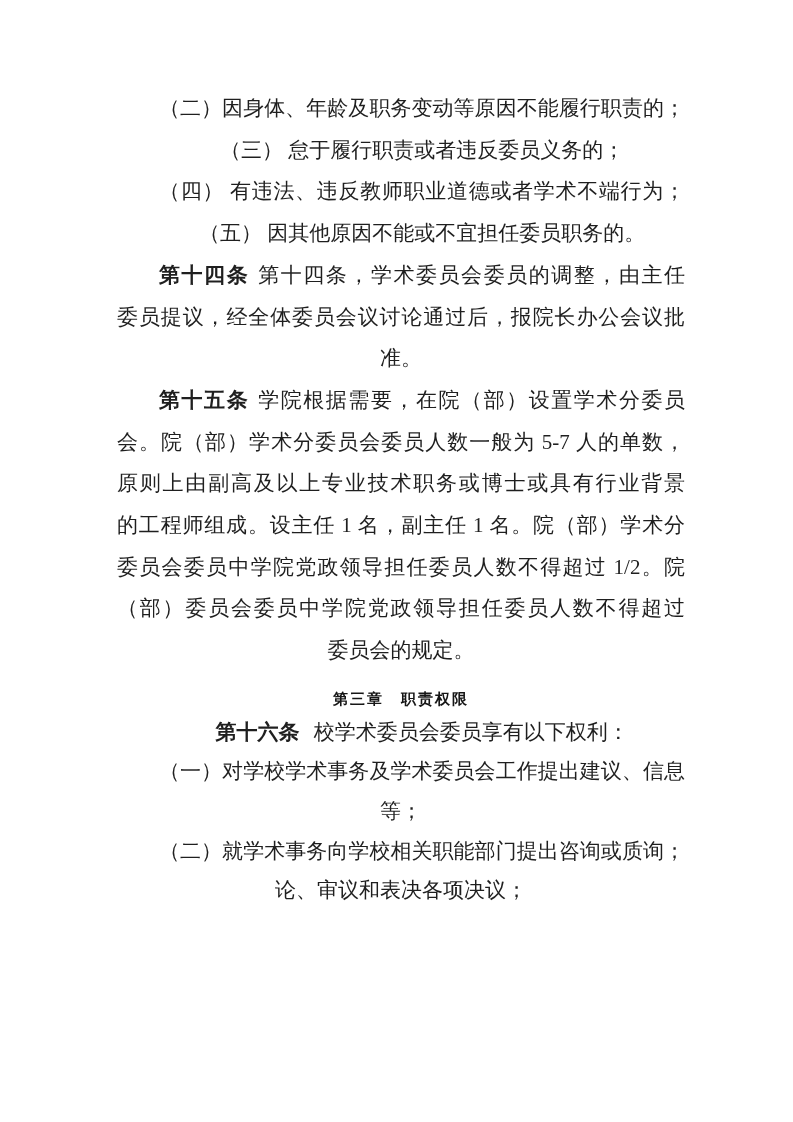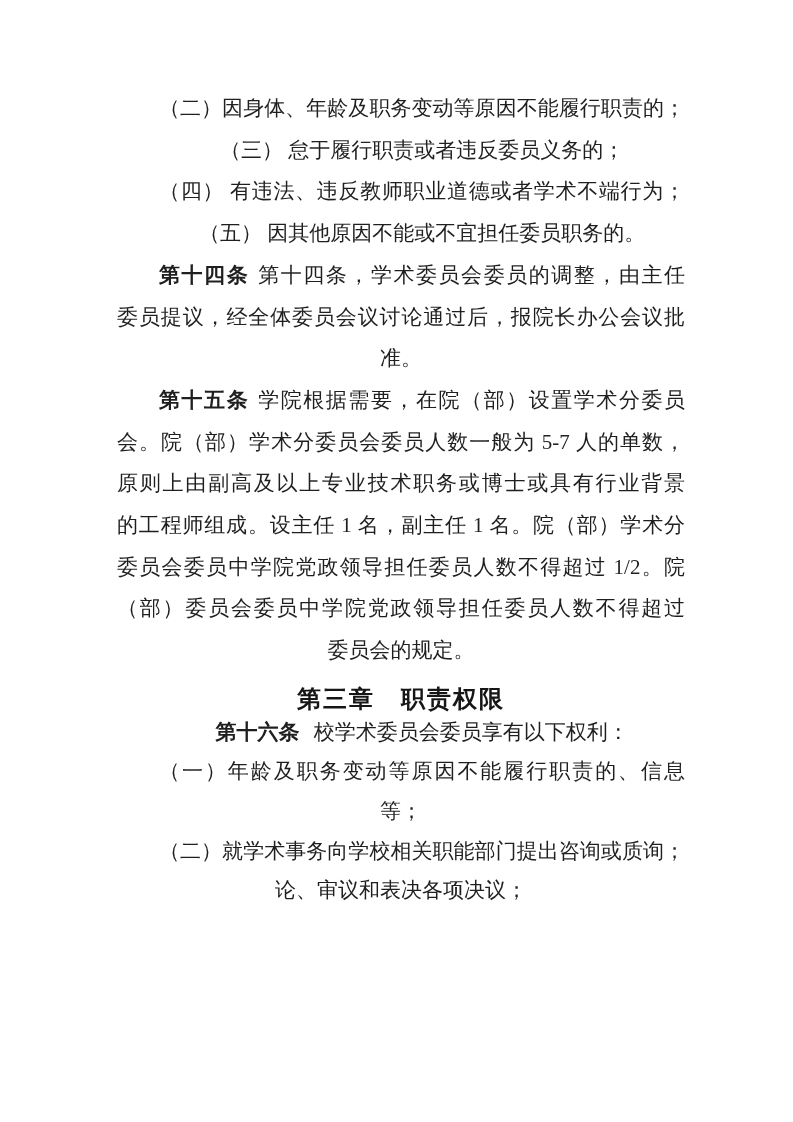--- a/index.html
+++ b/index.html
@@ -38,21 +38,21 @@
   .line.just {
     text-align: justify;
     text-align-last: justify;
   }
   .label {
     font-weight: bold;
     margin-right: 9px;
   }
   .chapter {
     margin: 6px 0 -7px 0;
-    font-size: 24px;
+    font-size: 15px;
     line-height: 42px;
     font-weight: bold;
     text-align: center;
     letter-spacing: 2px;
     font-family: "Liberation Sans", "DejaVu Sans", sans-serif;
     color: #161616;
   }
 </style>
 </head>
 <body>
@@ -83,21 +83,21 @@
         <div class="line just"><span class="txt">的工程师组成。设主任 1 名，副主任 1 名。院（部）学术分</span></div>
         <div class="line just"><span class="txt">委员会委员中学院党政领导担任委员人数不得超过 1/2。院</span></div>
         <div class="line just"><span class="txt">（部）委员会委员中学院党政领导担任委员人数不得超过</span></div>
         <div class="line"><span class="txt">委员会的规定。</span></div>
       </div>
       <div class="chapter">第三章　职责权限</div>
       <div class="para s2">
         <div class="line first"><span class="label">第十六条</span><span class="txt"> 校学术委员会委员享有以下权利：</span></div>
       </div>
       <div class="para s2">
-        <div class="line first just"><span class="txt">（一）年龄及职务变动等原因不能履行职责的、信息</span></div>
+        <div class="line first just"><span class="txt">（一）对学校学术事务及学术委员会工作提出建议、信息</span></div>
         <div class="line"><span class="txt">等；</span></div>
       </div>
       <div class="para s2">
         <div class="line first just"><span class="txt">（二）就学术事务向学校相关职能部门提出咨询或质询；</span></div>
       </div>
       <div class="para s2">
         <div class="line"><span class="txt">论、审议和表决各项决议；</span></div>
       </div>
     </div>
 </div>

